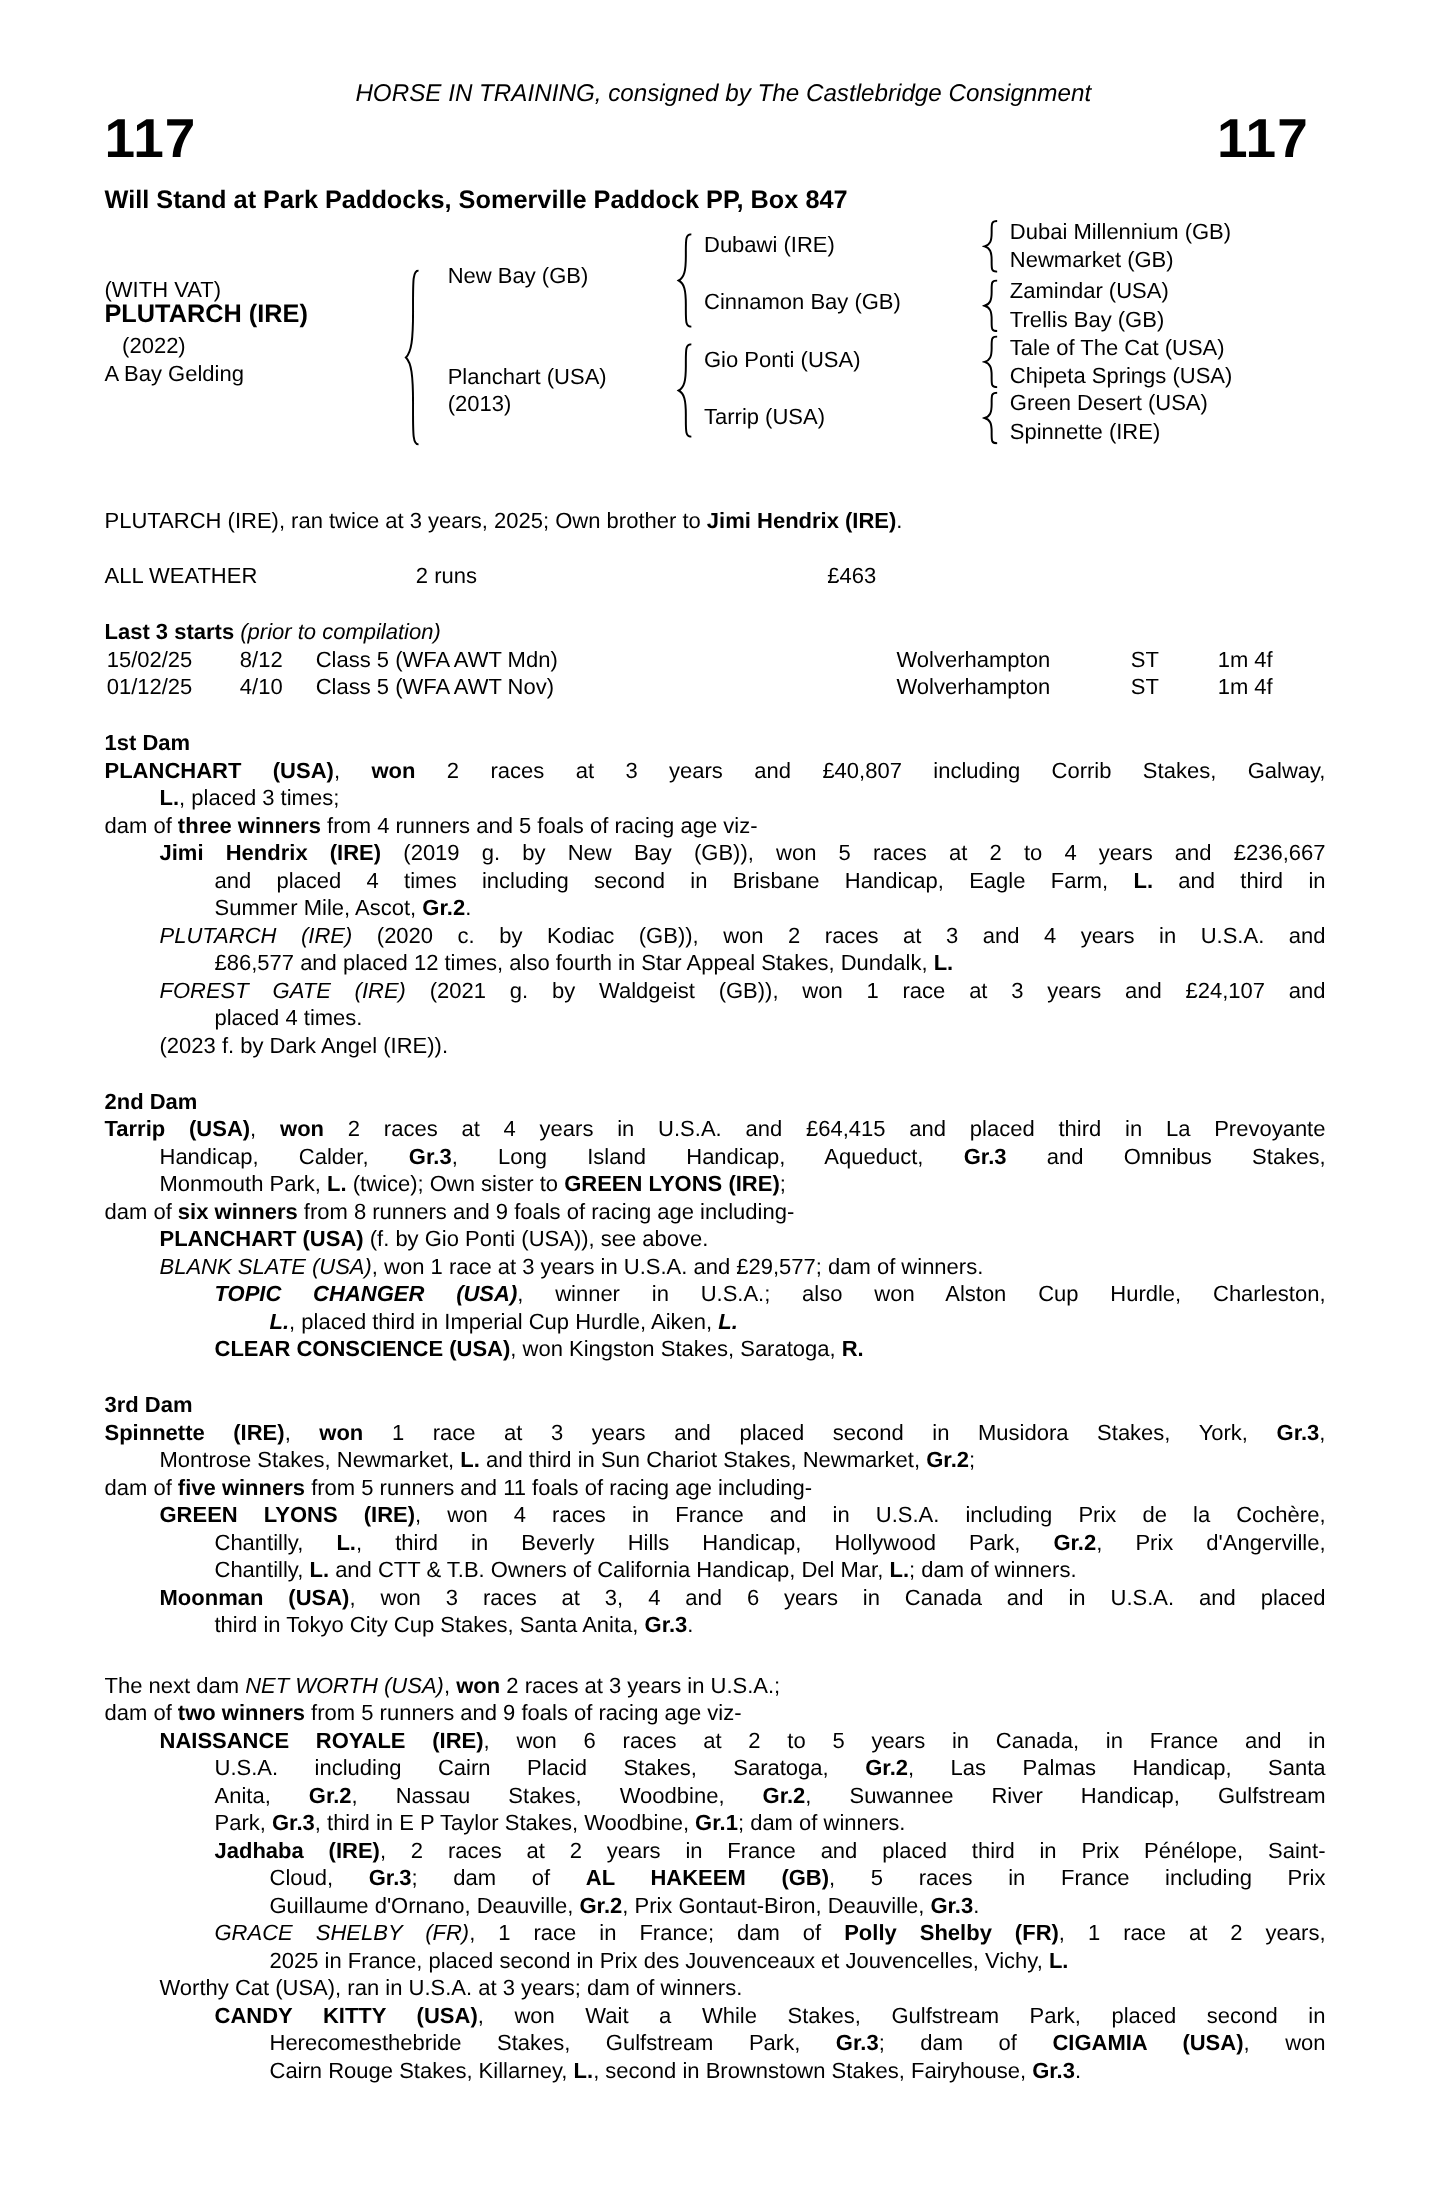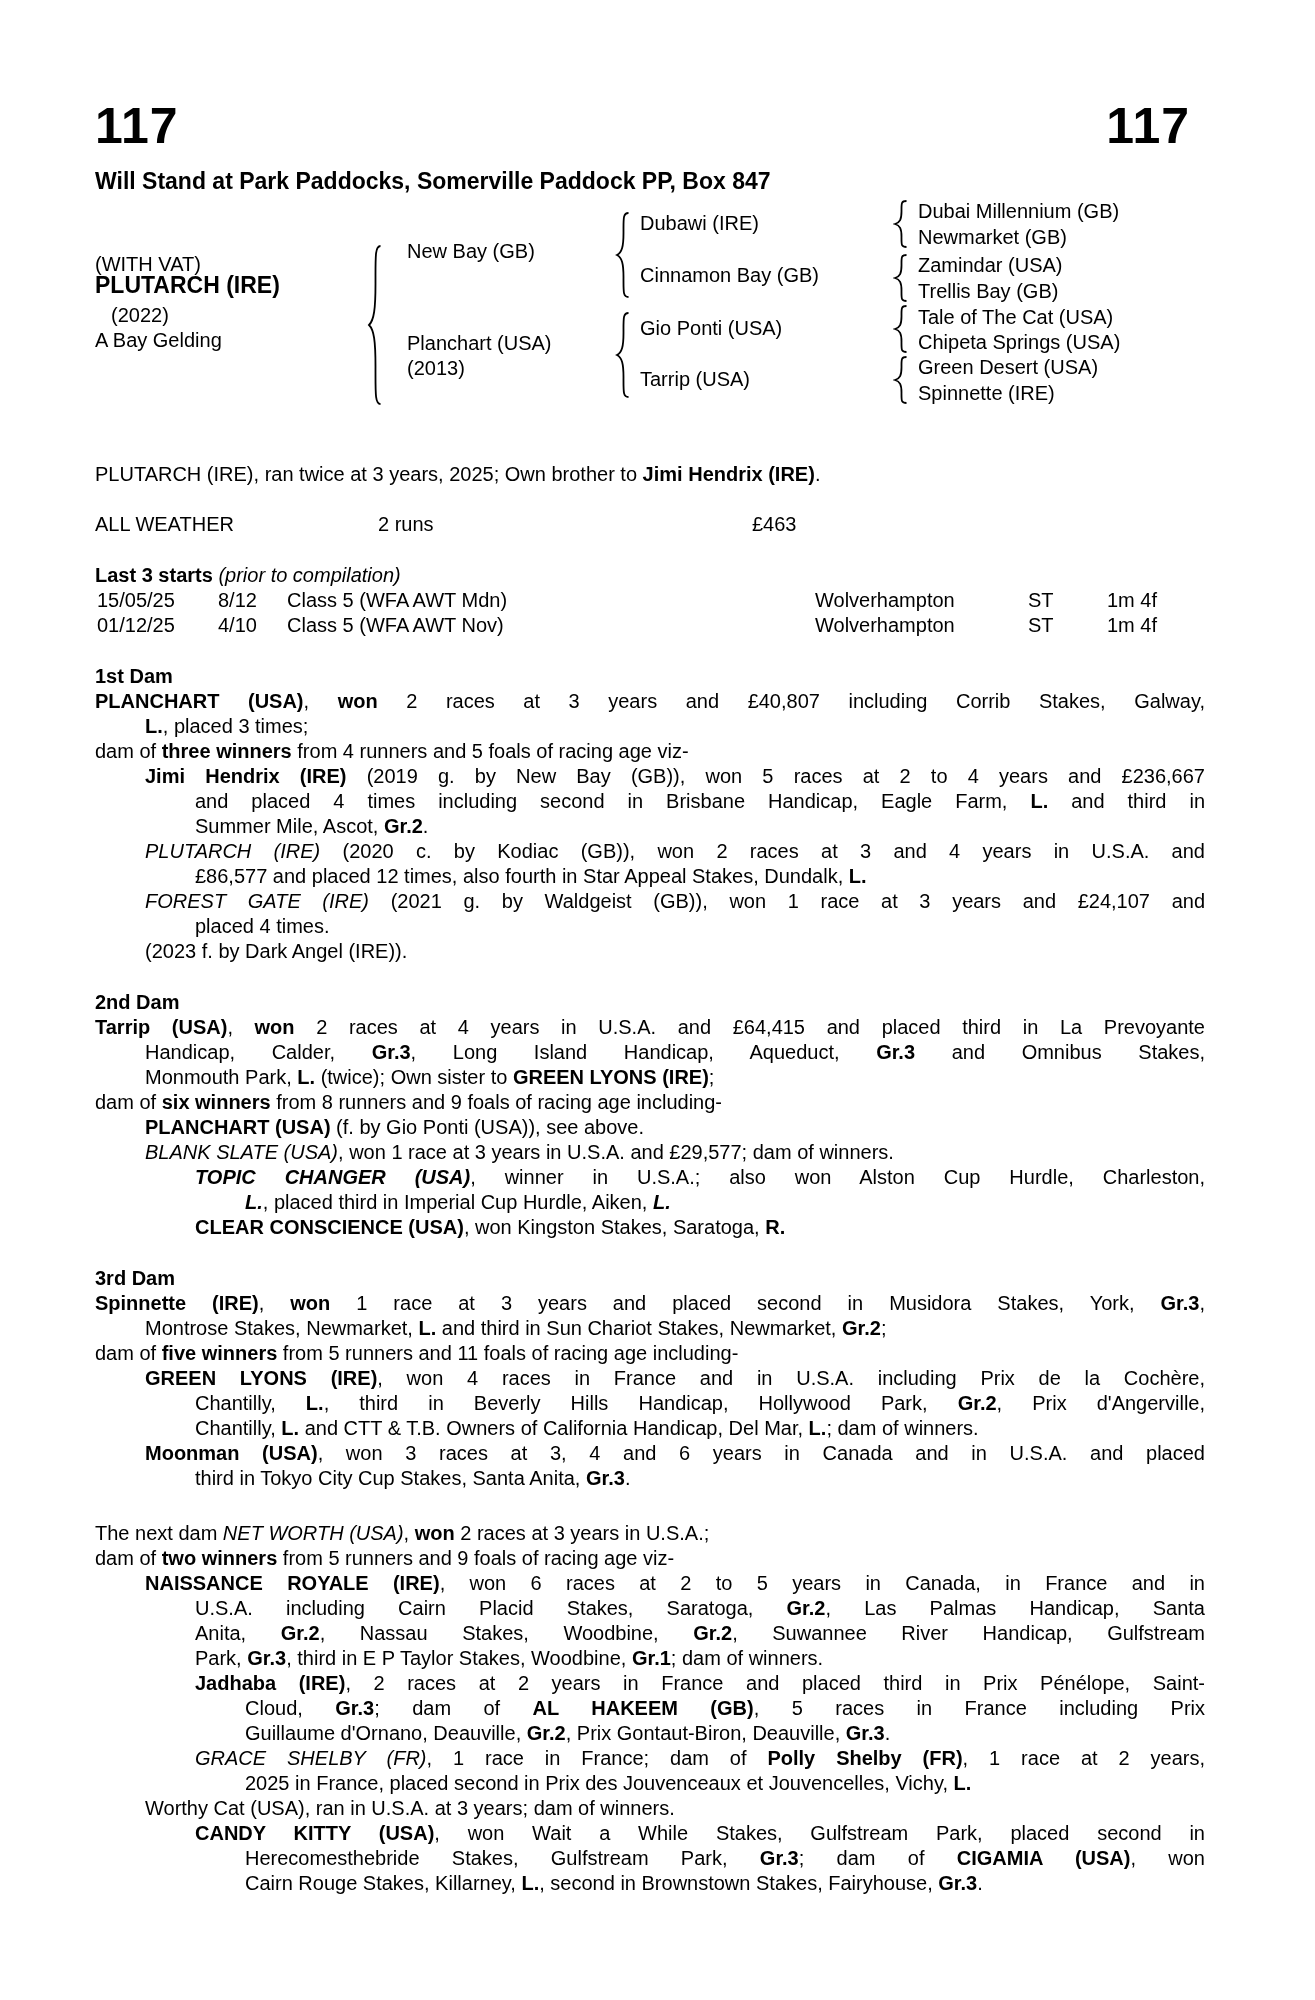--- a/index.html
+++ b/index.html
@@ -37,20 +37,21 @@
   .srow span{position:absolute;white-space:nowrap;}
   .c-date{left:2px;} .c-pos{left:123px;} .c-race{left:192px;}
   .c-course{left:720px;} .c-going{left:933px;} .c-dist{left:1012px;}
   .sec-heading{font-weight:bold;margin-top:26px;height:25px;}
   .section-gap{margin-top:30px;}
 </style>
 </head>
 <body>
 
 <div class="page">
+  <div class="title">HORSE IN TRAINING, consigned by The Castlebridge Consignment</div>
   <div class="lot lot-left">117</div>
   <div class="lot lot-right">117</div>
   <div class="stand">Will Stand at Park Paddocks, Somerville Paddock PP, Box 847</div>
 
   <div class="pedigree" id="pedigree">
       <div class="pline " style="left: 0px; top: 57px;">(WITH VAT)</div>
       <div class="pline horse-name" style="left: 0px; top: 78px;">PLUTARCH (IRE)</div>
       <div class="pline " style="left: 0px; top: 108px; margin-left: 16px;">(2022)</div>
       <div class="pline " style="left: 0px; top: 133px;">A Bay Gelding</div>
       <svg width="16" height="160" class="brace" style="left: 272px; top: 50px;">
@@ -100,21 +101,21 @@
       <span class="rec-earn">£463</span>
     </div>
 
     <div class="starts-head">
       <span class="b">Last 3 starts</span>
       <span> </span>
       <span class="i">(prior to compilation)</span>
     </div>
     <div id="starts-rows">
         <div class="srow">
-          <span class="c-date">15/05/25</span>
+          <span class="c-date">15/02/25</span>
           <span class="c-pos">8/12</span>
           <span class="c-race">Class 5 (WFA AWT Mdn)</span>
           <span class="c-course">Wolverhampton</span>
           <span class="c-going">ST</span>
           <span class="c-dist">1m 4f</span>
         </div>
         <div class="srow">
           <span class="c-date">01/12/25</span>
           <span class="c-pos">4/10</span>
           <span class="c-race">Class 5 (WFA AWT Nov)</span>

